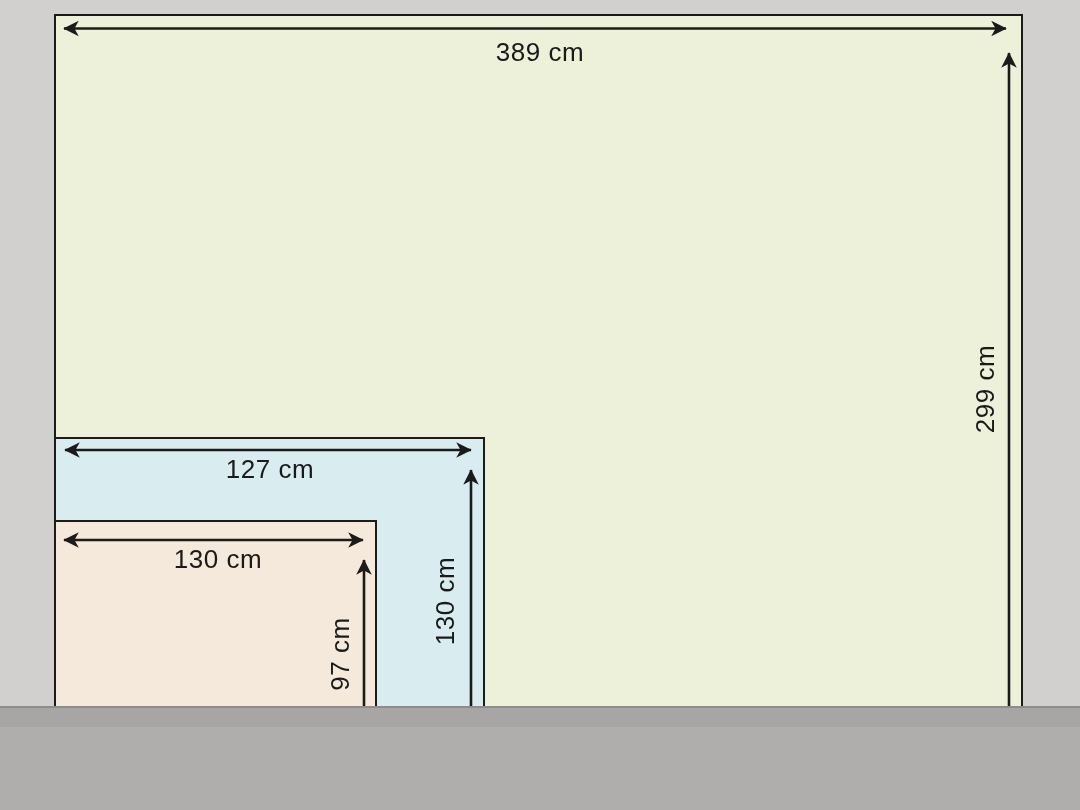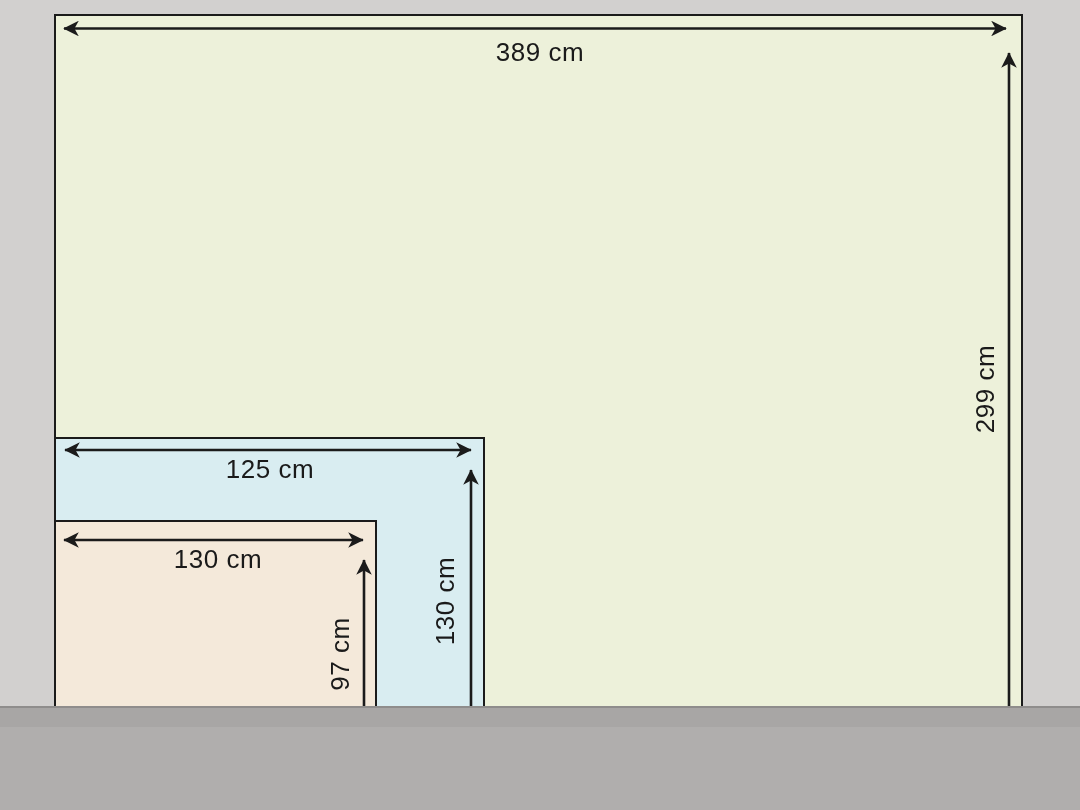--- a/index.html
+++ b/index.html
@@ -68,20 +68,20 @@
     <line x1="64" y1="28.5" x2="1006" y2="28.5" stroke="#1b1b1b" stroke-width="2.6" marker-start="url(#ah)" marker-end="url(#ah)"></line>
     <line x1="1009" y1="53" x2="1009" y2="752" stroke="#1b1b1b" stroke-width="2.6" marker-start="url(#ah)" marker-end="url(#ah)"></line>
     <line x1="65" y1="450" x2="471" y2="450" stroke="#1b1b1b" stroke-width="2.6" marker-start="url(#ah)" marker-end="url(#ah)"></line>
     <line x1="471" y1="470" x2="471" y2="738" stroke="#1b1b1b" stroke-width="2.6" marker-start="url(#ah)" marker-end="url(#ah)"></line>
     <line x1="64" y1="540" x2="363" y2="540" stroke="#1b1b1b" stroke-width="2.6" marker-start="url(#ah)" marker-end="url(#ah)"></line>
     <line x1="364" y1="560" x2="364" y2="751" stroke="#1b1b1b" stroke-width="2.6" marker-start="url(#ah)" marker-end="url(#ah)"></line>
   </svg>
 
   <div class="dim-label" style="left:540px; top:52px;">389 cm</div>
   <div class="dim-label vertical" style="left:985px; top:389px;">299 cm</div>
-  <div class="dim-label" style="left:270px; top:469px;">125 cm</div>
+  <div class="dim-label" style="left:270px; top:469px;">127 cm</div>
   <div class="dim-label vertical" style="left:445px; top:601px;">130 cm</div>
   <div class="dim-label" style="left:218px; top:559px;">130 cm</div>
   <div class="dim-label vertical" style="left:340px; top:654px;">97 cm</div>
 
   <div class="bottom-strip"></div>
 
 </div>
 
 </body></html>

